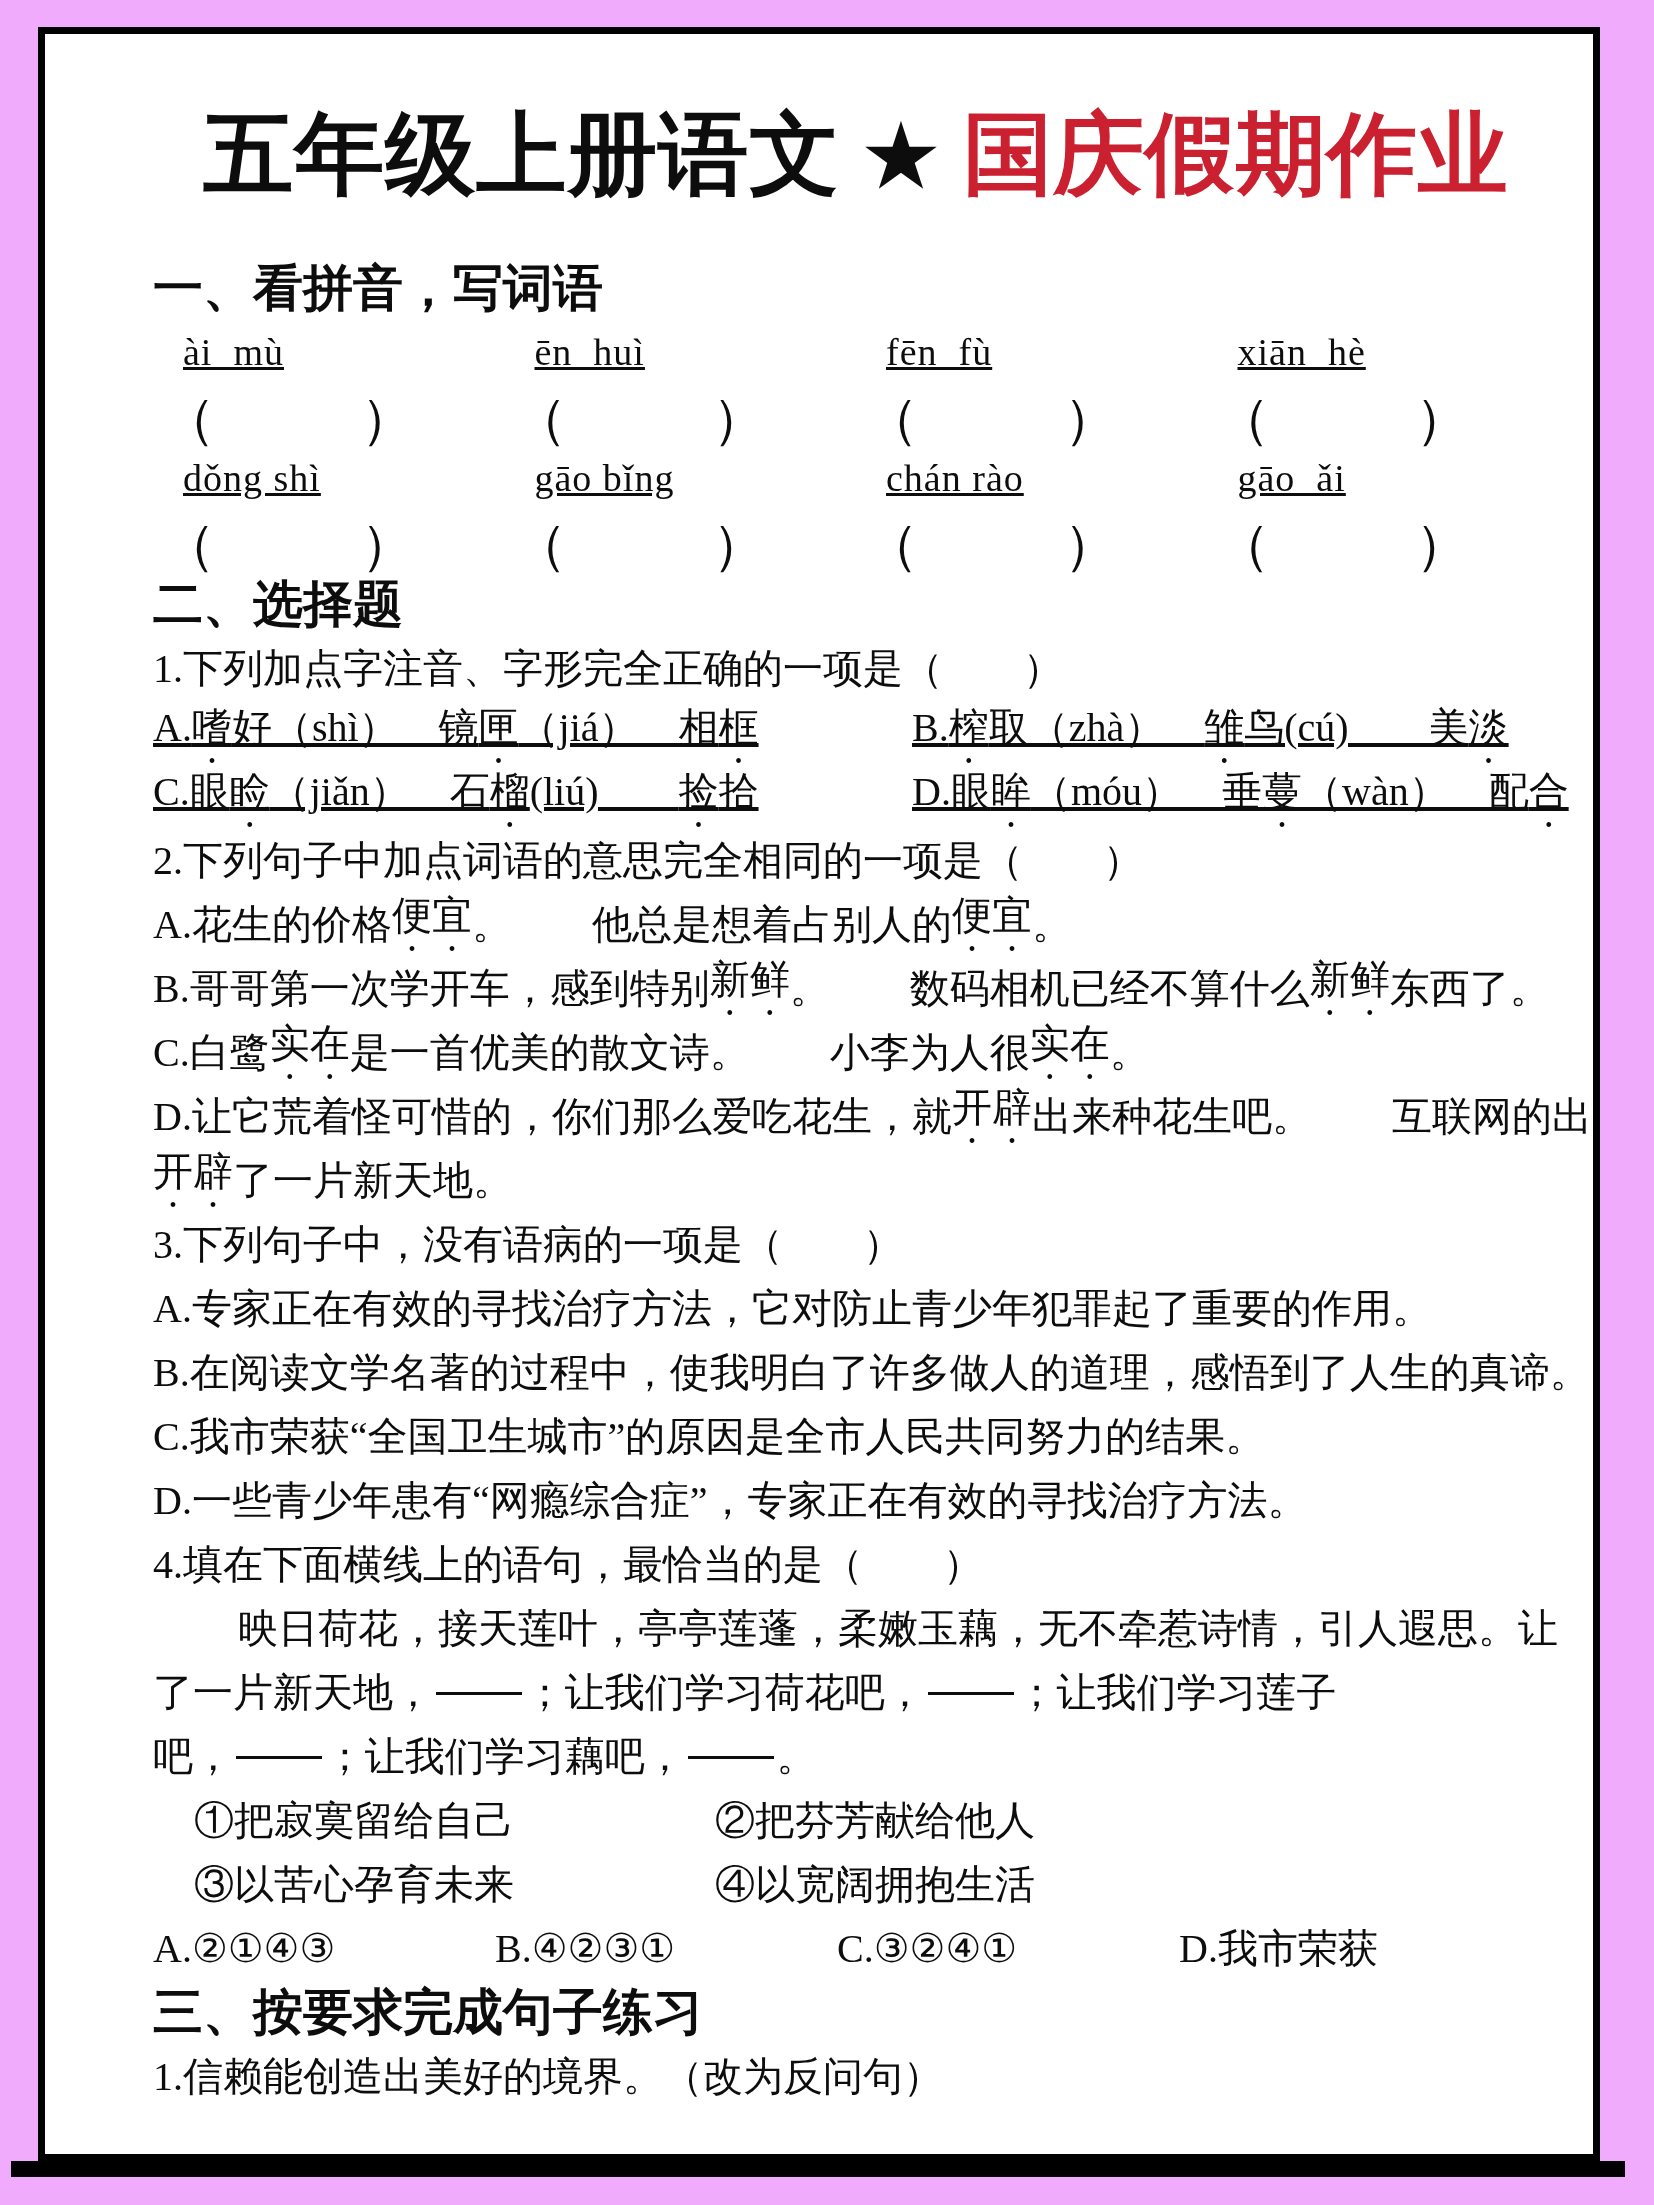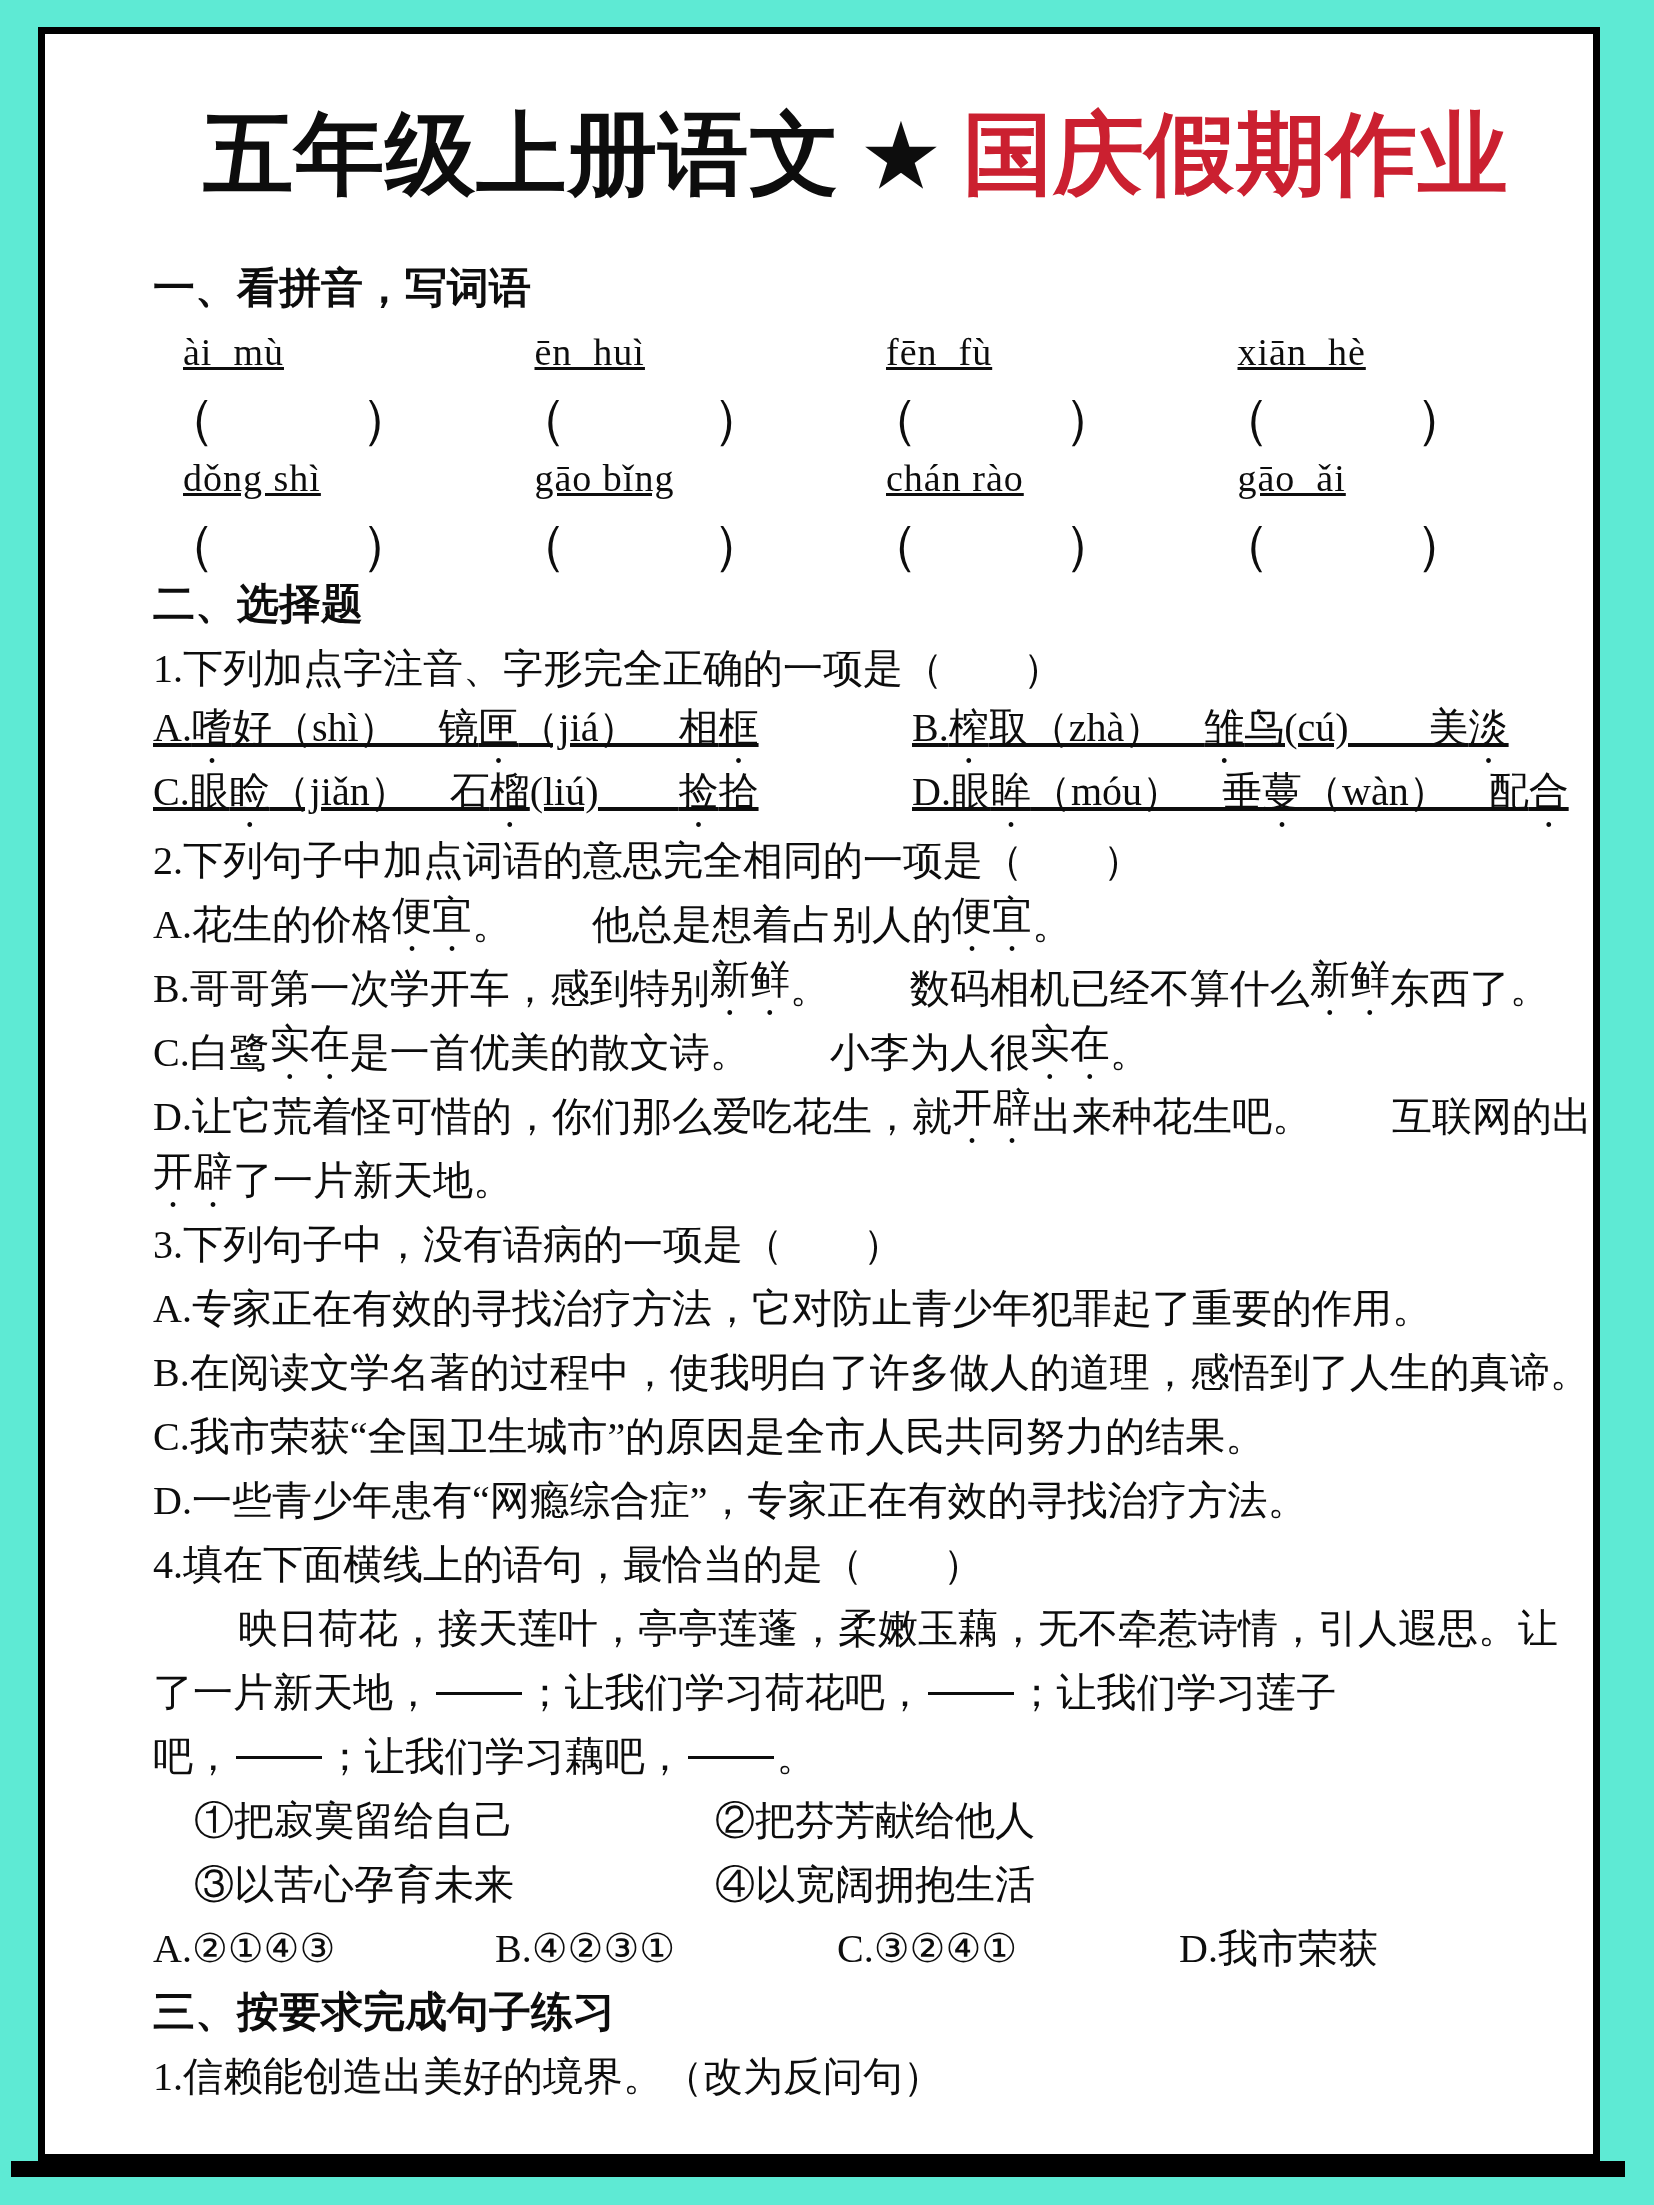--- a/index.html
+++ b/index.html
@@ -2,38 +2,38 @@
 <html style="--red: #cb2030; --ink: #0d0d0d;font-size:7.8px"><head>
 <meta charset="utf-8">
 <style>
   :root { --red:#cb2030; --ink:#0d0d0d; }
   * { box-sizing: border-box; }
   html, body { margin:0; padding:0; }
   body {
     width:1654px; height:2205px; background:#ffffff; color:var(--ink);
     font-family:"Liberation Serif","DejaVu Serif",serif;
   }
-  .page { position:relative; width:1654px; height:2205px; overflow:hidden; background:#5eead4; }
+  .page { position:relative; width:1654px; height:2205px; overflow:hidden; background:#f0abfc; }
   .frame {
     position:absolute; left:38px; top:27px; width:1562px; height:2134px;
     border:7.3px solid #000; background:#fff;
   }
   .bottom-bar { position:absolute; left:10.7px; top:2161px; width:1614px; height:15.5px; background:#000; }
   .content { position:absolute; left:153px; top:0; width:1406px; }
 
   .title {
     padding-top:101px; height:213px; text-align:center; font-weight:bold;
     font-size:90px; line-height:1.2; white-space:nowrap; letter-spacing:1px;
   }
   .title .red { color:var(--red); }
   .title .star { font-size:83px; }
 
   #lines { margin-top:43px; }
   .line { height:64px; display:flex; align-items:center; white-space:pre; font-size:40px; }
-  .line.heading { font-size:42px; font-weight:700; }
+  .line.heading { font-size:50px; font-weight:700; }
   .line.indent { padding-left:85px; }
 
   .line.pinyin, .line.paren { display:grid; grid-template-columns:repeat(4,1fr); height:63px; align-items:center; }
   .line.pinyin .cell { padding-left:30px; font-size:38px; letter-spacing:1px; white-space:pre;text-decoration:underline; }
   .line.paren .cell { padding-left:8.7px; font-size:54px; font-weight:300; }
   .pgap { display:inline-block; width:145px; }
 
   .line.cols2a, .line.cols2b, .line.choices { display:grid; align-items:center; }
   .line.cols2a { grid-template-columns:759px 1fr;text-decoration:underline; }
   .line.cols2b { grid-template-columns:521px 1fr;margin-left:41px; }

